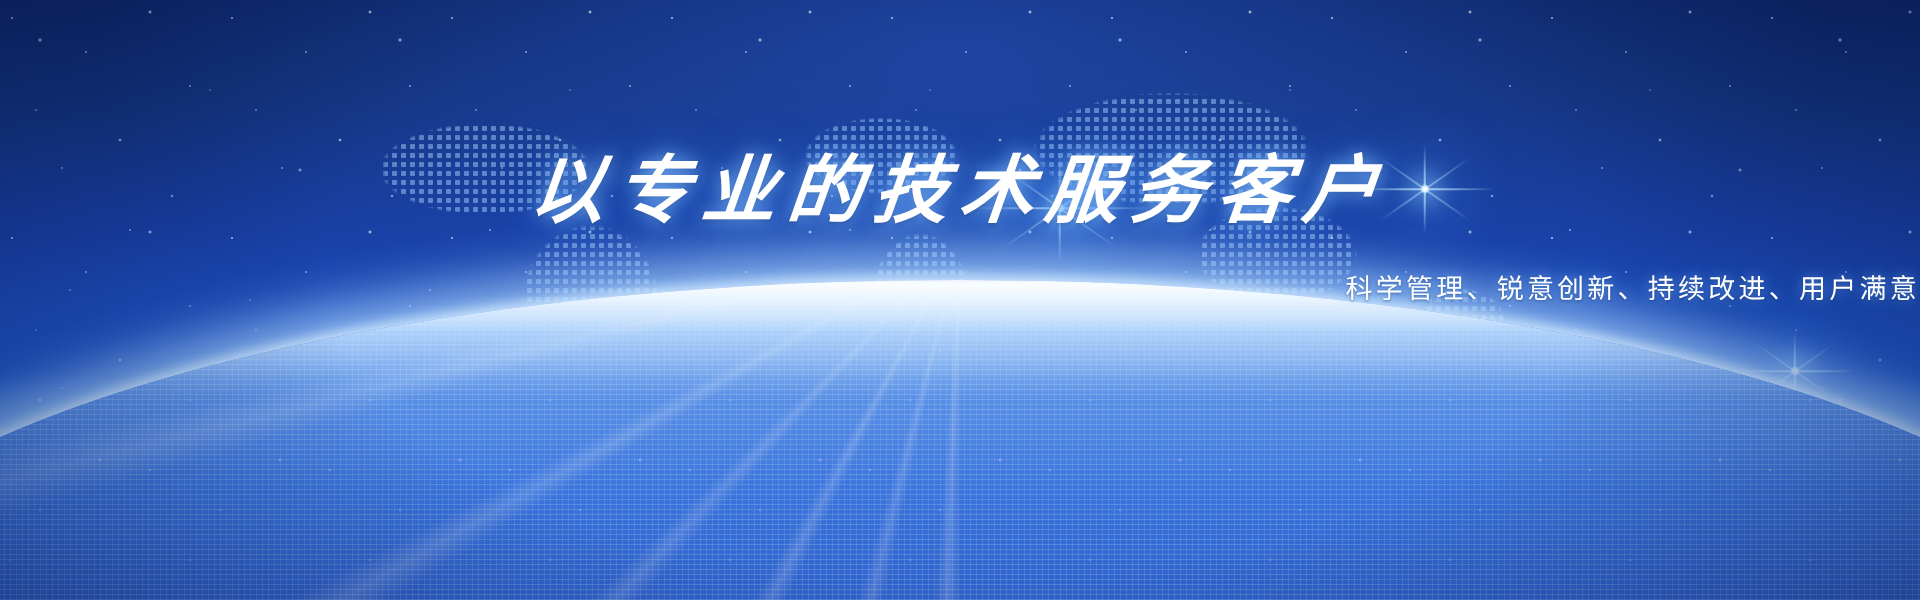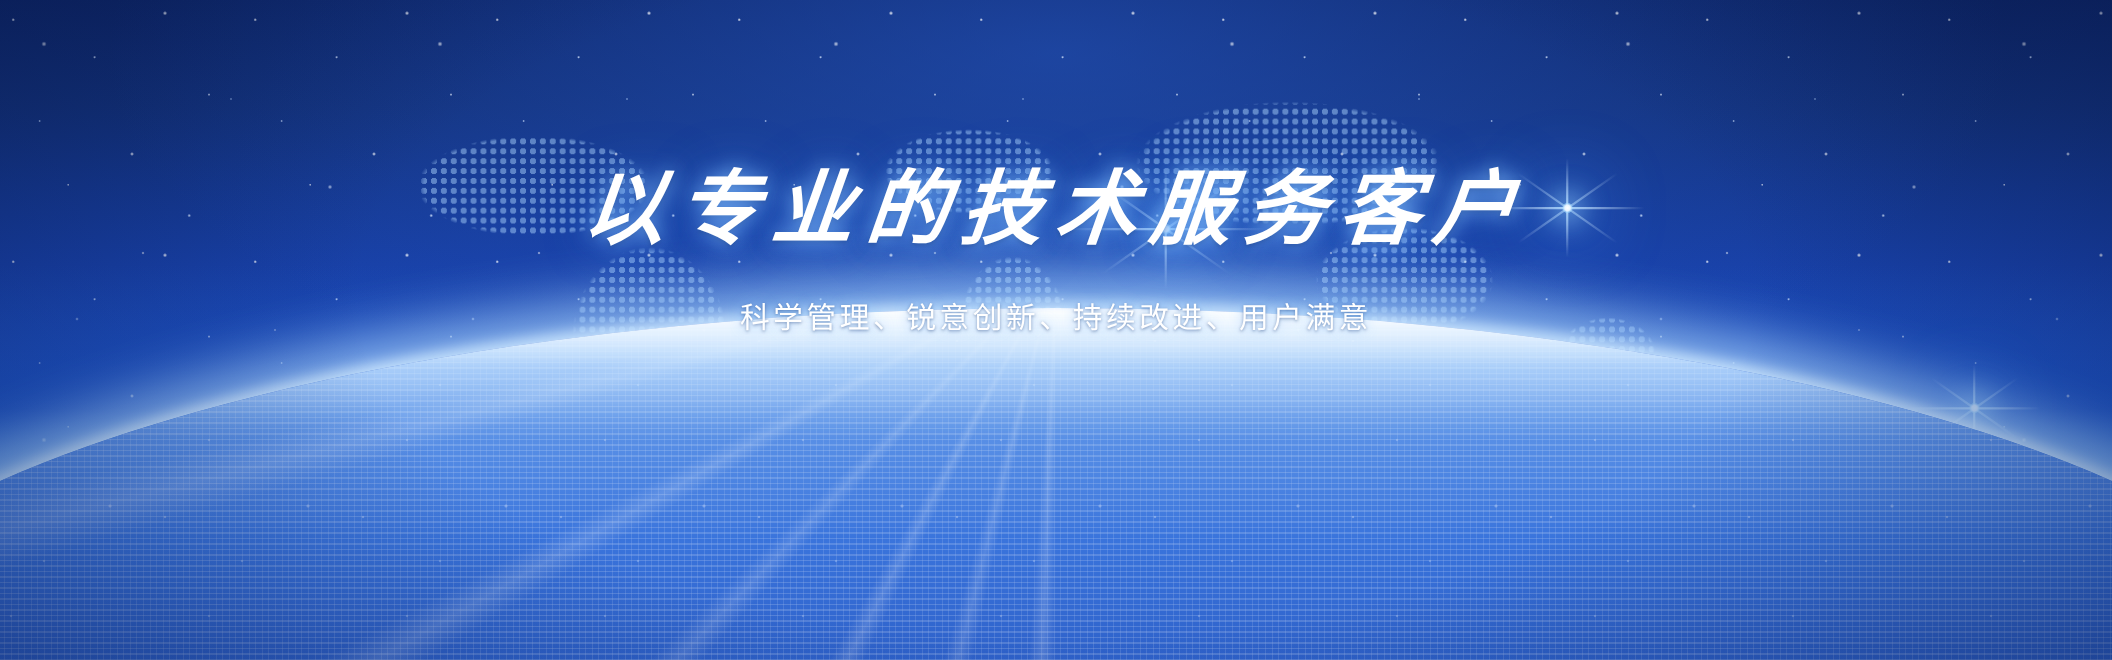--- a/index.html
+++ b/index.html
@@ -174,20 +174,21 @@
     transform:skewX(-6deg);
   }
   .subline{
     margin:34px 0 0 0;
     font-size:27px;
     letter-spacing:.12em;
     color:#ffffff;
     font-weight:400;
     text-shadow:0 0 12px rgba(120,185,255,.7), 0 1px 3px rgba(10,35,95,.55);
     white-space:nowrap;
+    text-align:right;
   }
 </style>
 </head>
 <body>
 
 <div class="banner">
 
   <div class="stars s1"></div>
   <div class="stars s2"></div>
 

